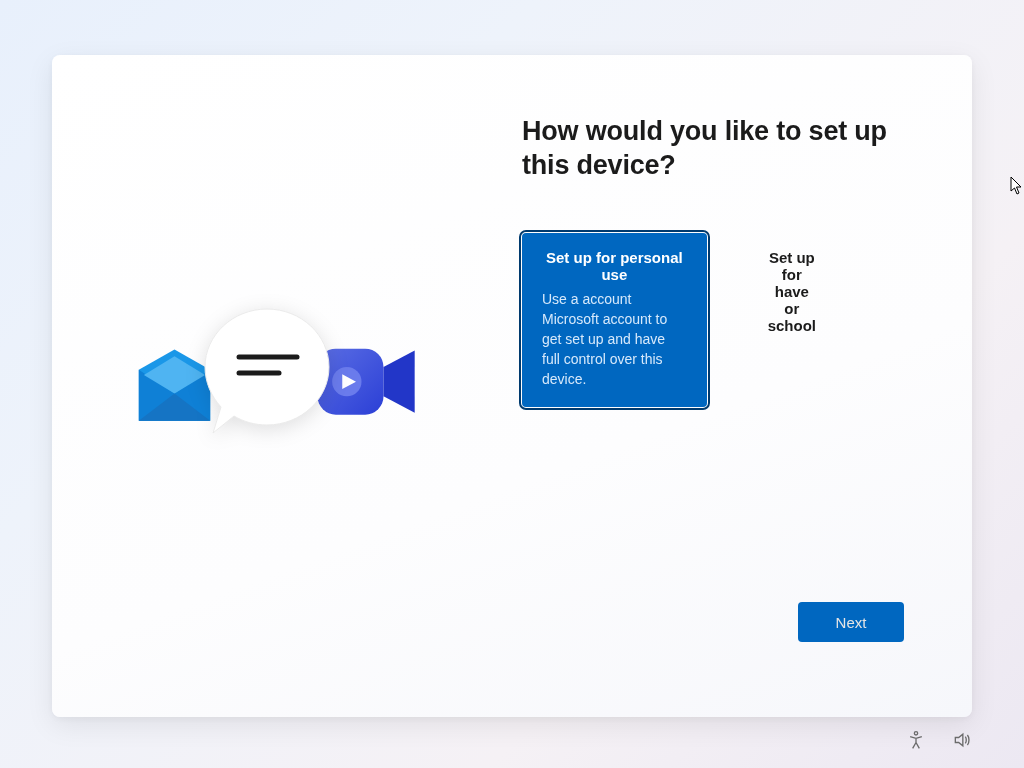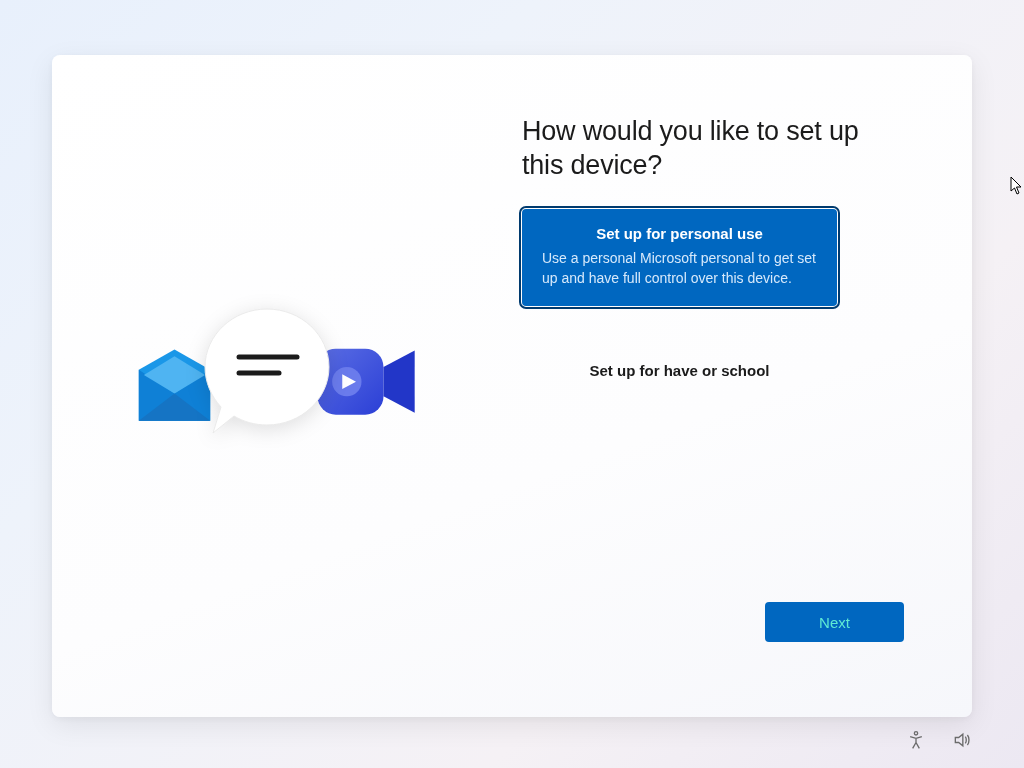--- a/index.html
+++ b/index.html
@@ -76,30 +76,30 @@
     
     .right-pane {
       width: 50%;
       padding: 60px 68px 40px 10px;
       display: flex;
       flex-direction: column;
     }
     
     .heading {
       font-size: 27px;
-      font-weight: 400;
+      font-weight: 700;
       color: #1b1b1b;
       line-height: 1.25;
-      margin-bottom: 26px;
+      margin-bottom: 50px;
       letter-spacing: -0.2px;
     }
     
     .options {
       display: flex;
-      flex-direction: column;
+      flex-direction: row;
       gap: 40px;
       width: 315px;
     }
     
     .option {
       border-radius: 4px;
       padding: 16px 20px 18px 20px;
       cursor: pointer;
     }
     
@@ -140,24 +140,24 @@
     
     .footer {
       margin-top: auto;
       display: flex;
       justify-content: flex-end;
       padding-bottom: 35px;
     }
     
     .next-btn {
       background: #0067c0;
-      color: #5eead4;
+      color: #e5e5e5;
       border: none;
       border-radius: 4px;
-      width: 139px;
+      width: 106px;
       height: 40px;
       font-size: 15px;
       font-family: inherit;
       cursor: pointer;
     }
     
     .taskbar-icons {
       position: absolute;
       bottom: 18px;
       right: 52px;
@@ -220,21 +220,21 @@
       </div>
     </div>
   </div>
 
   <div class="right-pane">
     <h1 class="heading">How would you like to set up this device?</h1>
 
     <div class="options">
       <div class="option selected">
         <div class="option-title">Set up for personal use</div>
-        <div class="option-desc">Use a personal Microsoft personal to get set up and have full control over this device.</div>
+        <div class="option-desc">Use a account Microsoft account to get set up and have full control over this device.</div>
       </div>
 
       <div class="option">
         <div class="option-title">Set up for have or school</div>
       </div>
     </div>
 
     <div class="footer">
       <button class="next-btn">Next</button>
     </div>

